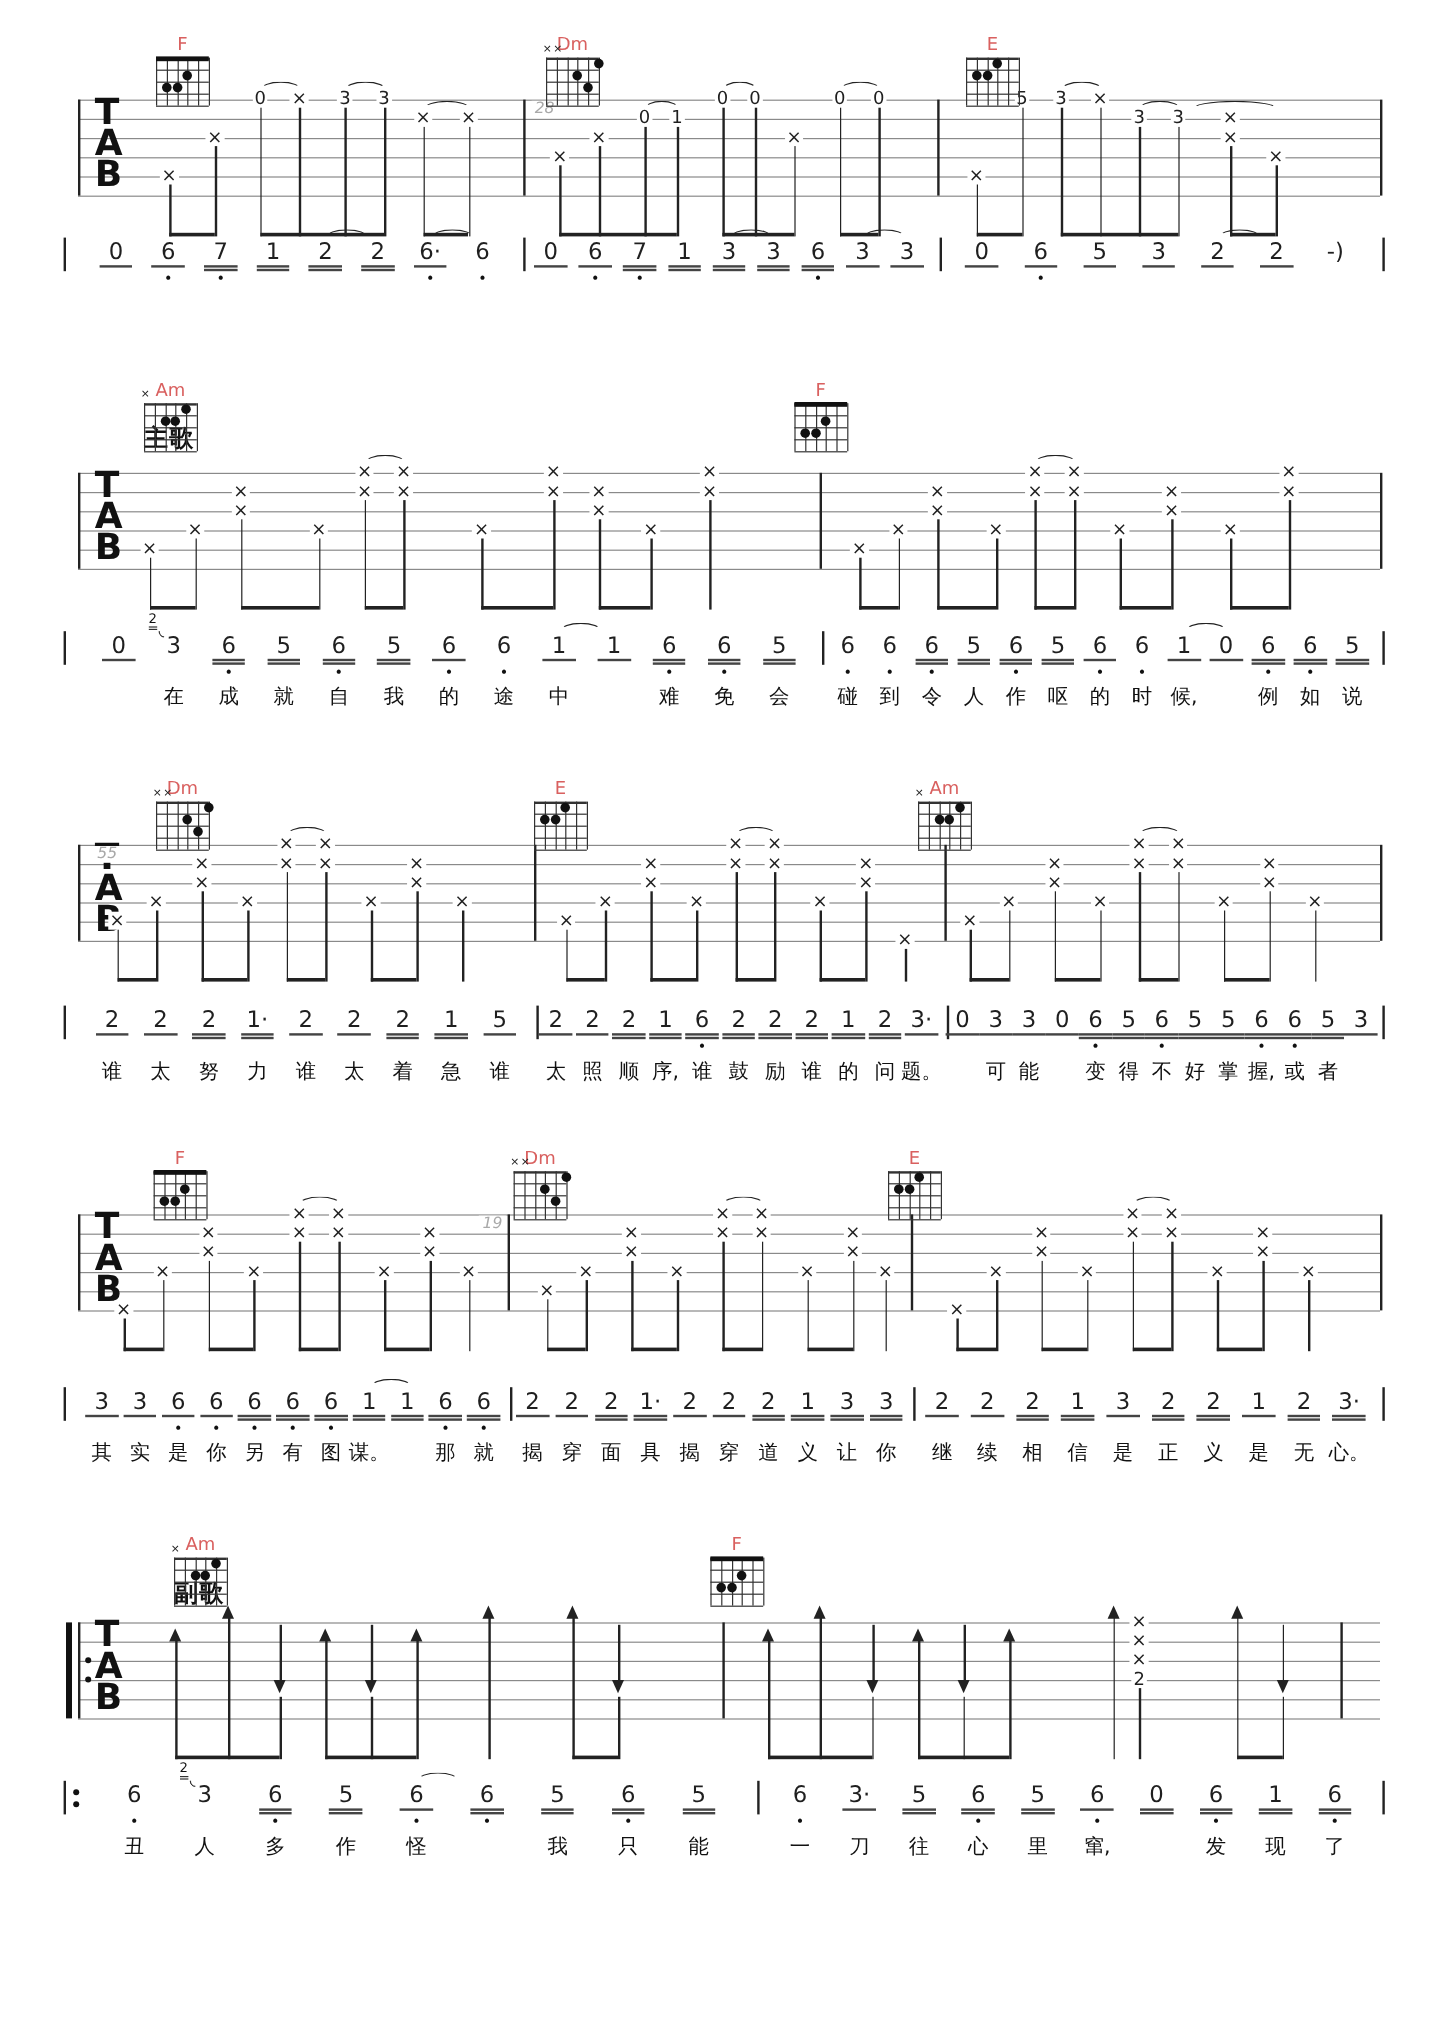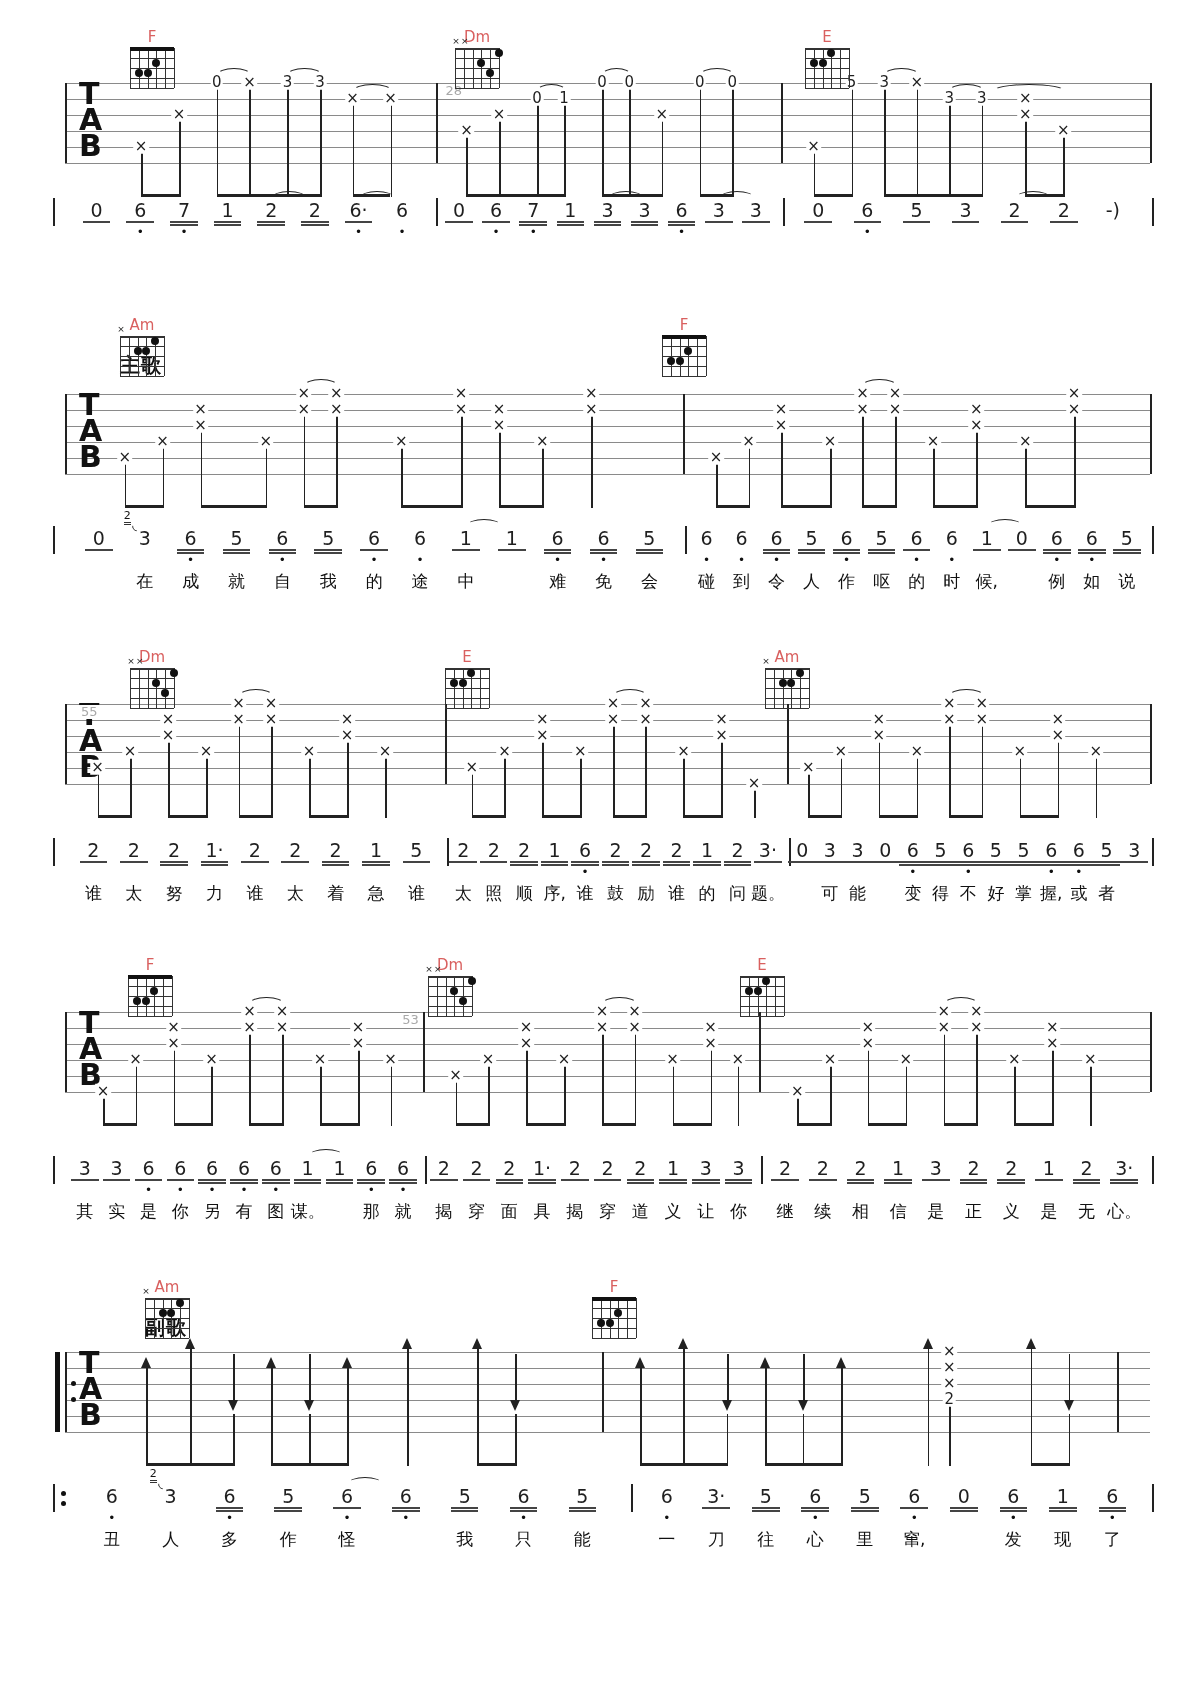--- a/index.html
+++ b/index.html
@@ -10,21 +10,21 @@
   .bar{position:absolute;width:2px;background:#222;}
   .thickbar{position:absolute;width:5px;background:#111;}
   .rdot{position:absolute;width:5px;height:5px;border-radius:50%;background:#111;}
   .clef{position:absolute;font-weight:600;font-size:30px;line-height:1;color:#111;}
   .ev{position:absolute;transform:translate(-50%,-55%);font-size:15px;line-height:1;
       background:#fff;padding:0 1.5px;z-index:3;white-space:nowrap;}
   .stem{position:absolute;width:1.6px;background:#222;z-index:2;}
   .beam{position:absolute;height:3px;background:#222;}
   .tie{position:absolute;height:12px;border:1.7px solid #222;
        border-color:#222 transparent transparent transparent;border-radius:50%;z-index:4;}
-  .mnum{position:absolute;font-size:13px;color:#a9a9a9;background:#fff;padding:0 3px;z-index:5;line-height:14px;}
+  .mnum{position:absolute;font-size:13px;color:#a9a9a9;background:#fff;padding:0 3px;z-index:5;line-height:14px;font-style:italic;}
   .chord{position:absolute;width:44px;z-index:5;}
   .cname{position:absolute;width:100%;text-align:center;top:-20px;font-size:15px;}
   .cgrid{position:absolute;top:0;left:0;width:44px;height:40px;}
   .cgl{position:absolute;background:#333;}
   .cdot{position:absolute;width:8px;height:8px;border-radius:50%;background:#111;transform:translate(-50%,-50%);}
   .cmute{position:absolute;font-size:9px;line-height:9px;top:-11px;transform:translateX(-50%);color:#222;}
   .barre{position:absolute;left:0;top:-1px;width:100%;height:4px;background:#111;}
   .seclabel{position:absolute;font-size:20px;font-weight:700;color:#111;letter-spacing:1px;}
   .aline{position:absolute;width:1.8px;background:#222;z-index:2;}
   .ahead-up{position:absolute;width:0;height:0;border-left:5px solid transparent;
@@ -1185,21 +1185,21 @@
       <div class="sline" style="left: 65px; top: 1060px; width: 1085px; background: rgb(138, 138, 138);"></div>
       <div class="sline" style="left: 65px; top: 1076px; width: 1085px; background: rgb(138, 138, 138);"></div>
       <div class="sline" style="left: 65px; top: 1092px; width: 1085px; background: rgb(138, 138, 138);"></div>
       <div class="clef" style="left: 79px; top: 1008px;">T</div>
       <div class="clef" style="left: 79px; top: 1034px;">A</div>
       <div class="clef" style="left: 79px; top: 1060px;">B</div>
       <div class="bar" style="left: 65px; top: 1012px; height: 80px;"></div>
       <div class="bar" style="left: 423.05px; top: 1012px; height: 80px;"></div>
       <div class="bar" style="left: 759.4px; top: 1012px; height: 80px;"></div>
       <div class="bar" style="left: 1150px; top: 1012px; height: 80px;"></div>
-      <div class="mnum" style="left: 399.18px; top: 1013px; color: rgb(169, 169, 169);">53</div>
+      <div class="mnum" style="left: 399.18px; top: 1013px; color: rgb(169, 169, 169);">19</div>
       <div class="ev" style="left: 102.975px; top: 1092px;">×</div>
       <div class="stem" style="left: 102.975px; top: 1097px; height: 29px;"></div>
       <div class="ev" style="left: 135.525px; top: 1060px;">×</div>
       <div class="stem" style="left: 135.525px; top: 1065px; height: 61px;"></div>
       <div class="ev" style="left: 173.5px; top: 1028px;">×</div>
       <div class="ev" style="left: 173.5px; top: 1044px;">×</div>
       <div class="stem" style="left: 173.5px; top: 1049px; height: 77px;"></div>
       <div class="ev" style="left: 211.475px; top: 1060px;">×</div>
       <div class="stem" style="left: 211.475px; top: 1065px; height: 61px;"></div>
       <div class="ev" style="left: 249.45px; top: 1012px;">×</div>

